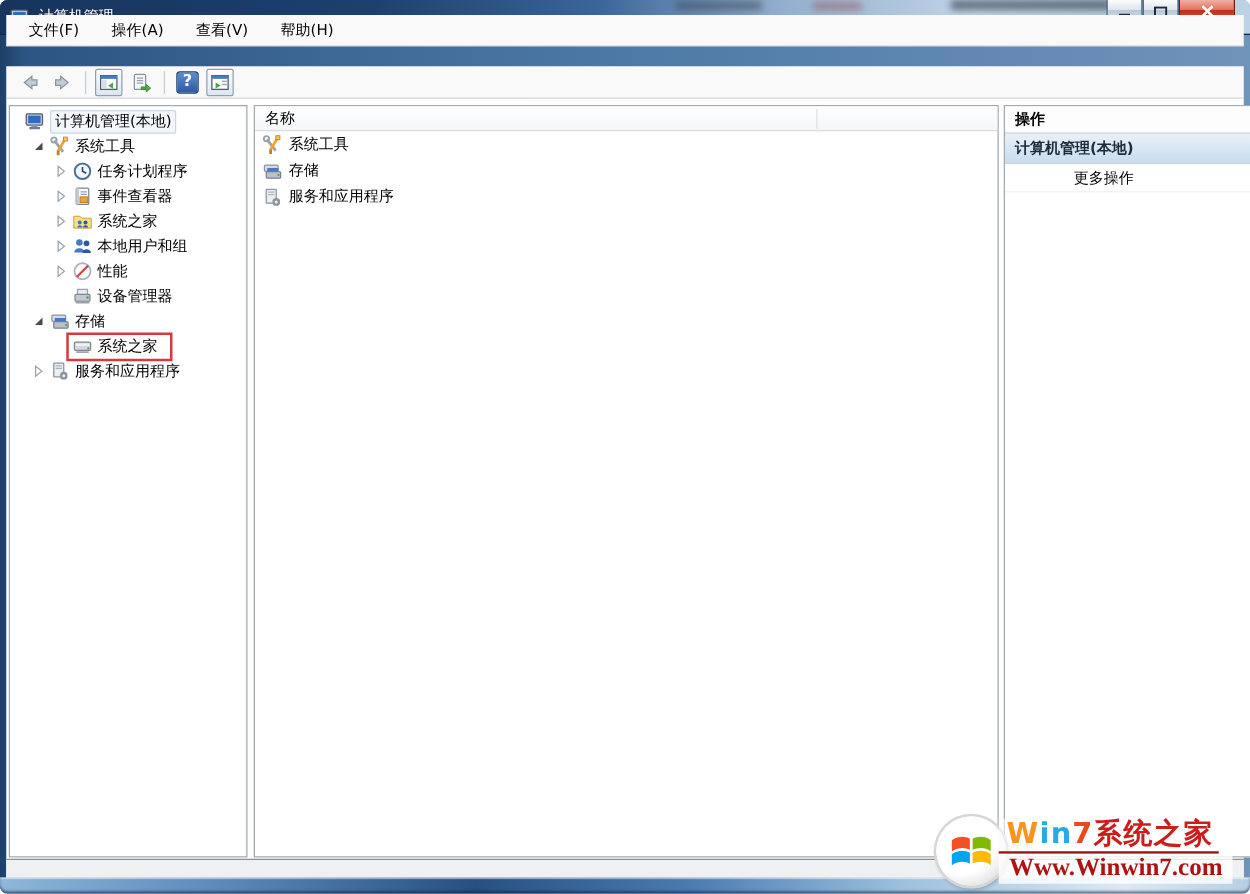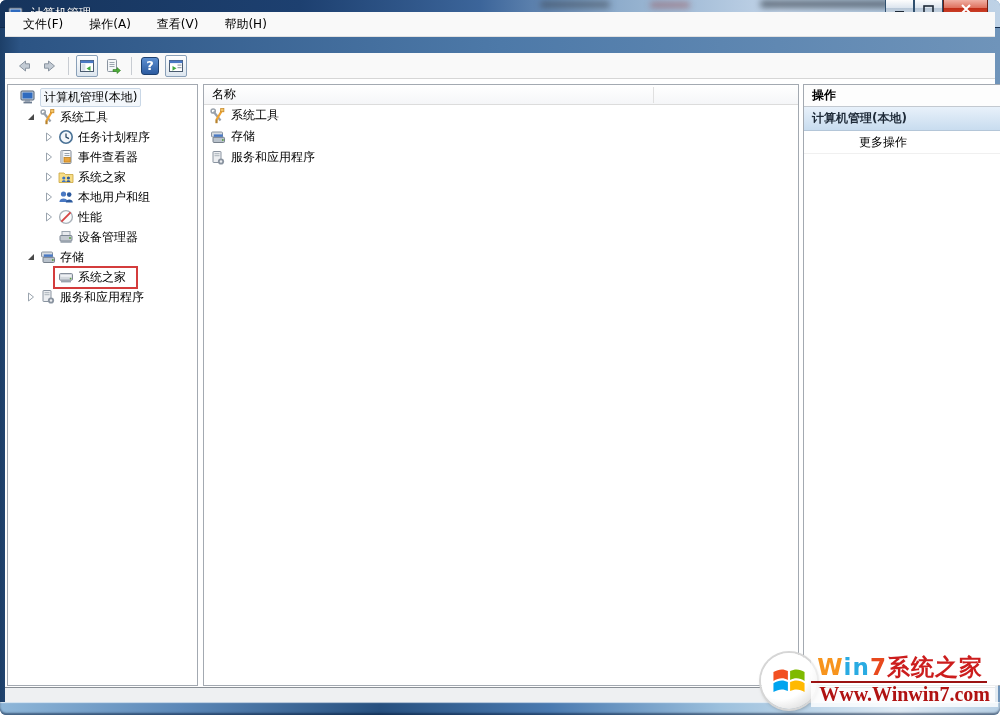--- a/index.html
+++ b/index.html
@@ -80,21 +80,21 @@
   .tri-right { border-top:5px solid transparent; border-bottom:5px solid transparent; border-left:6px solid #222; }
 
   
   .statusbar { position:absolute; left:5px; top:687px; width:990px; height:15px;
     background:#eef0f2; border-top:1px solid #898f96; }
   .bottom-frame { position:absolute; left:0; top:702px; width:1000px; height:13px; border-radius:0 0 6px 6px;
     background:linear-gradient(90deg,#8fb7d9 0%,#5c88b8 18%,#27507f 38%,#4a7ab0 55%,#9cc0dd 72%,#dde9f3 90%,#b7cfe4 100%);
     box-shadow:inset 0 -2px 2px rgba(10,30,60,.55), inset 0 1px 1px rgba(255,255,255,.7); }
 
   
-  .watermark { position:absolute; right:2px; bottom:6px; display:flex; align-items:center; z-index:50; }
+  .watermark { position:absolute; right:14px; bottom:6px; display:flex; align-items:center; z-index:50; }
   .wm-logo { width:56px; height:56px; border-radius:50%; flex:0 0 56px;
     background:radial-gradient(circle at 35% 30%, #ffffff 55%, #e2e2e2 80%, #bdbdbd 100%);
     box-shadow:0 0 0 2px #d6d6d6, 1px 2px 4px rgba(0,0,0,.35);
     display:flex; align-items:center; justify-content:center; margin-right:-6px; }
   .wm-text { display:flex; flex-direction:column; align-items:flex-start; }
   .wm-line1 { font-weight:bold; font-size:23px; line-height:25px; letter-spacing:1px;
     border-bottom:2px solid #9c1212; padding:0 4px 1px 6px; background:rgba(255,255,255,.55);
     text-shadow:-1px -1px 0 #fff,1px -1px 0 #fff,-1px 1px 0 #fff,1px 1px 0 #fff; }
   .wm-w { color:#f7941d; } .wm-i { color:#29abe2; } .wm-n { color:#29abe2; } .wm-7 { color:#e8491d; }
   .wm-brand { color:#cc1d1d; }

